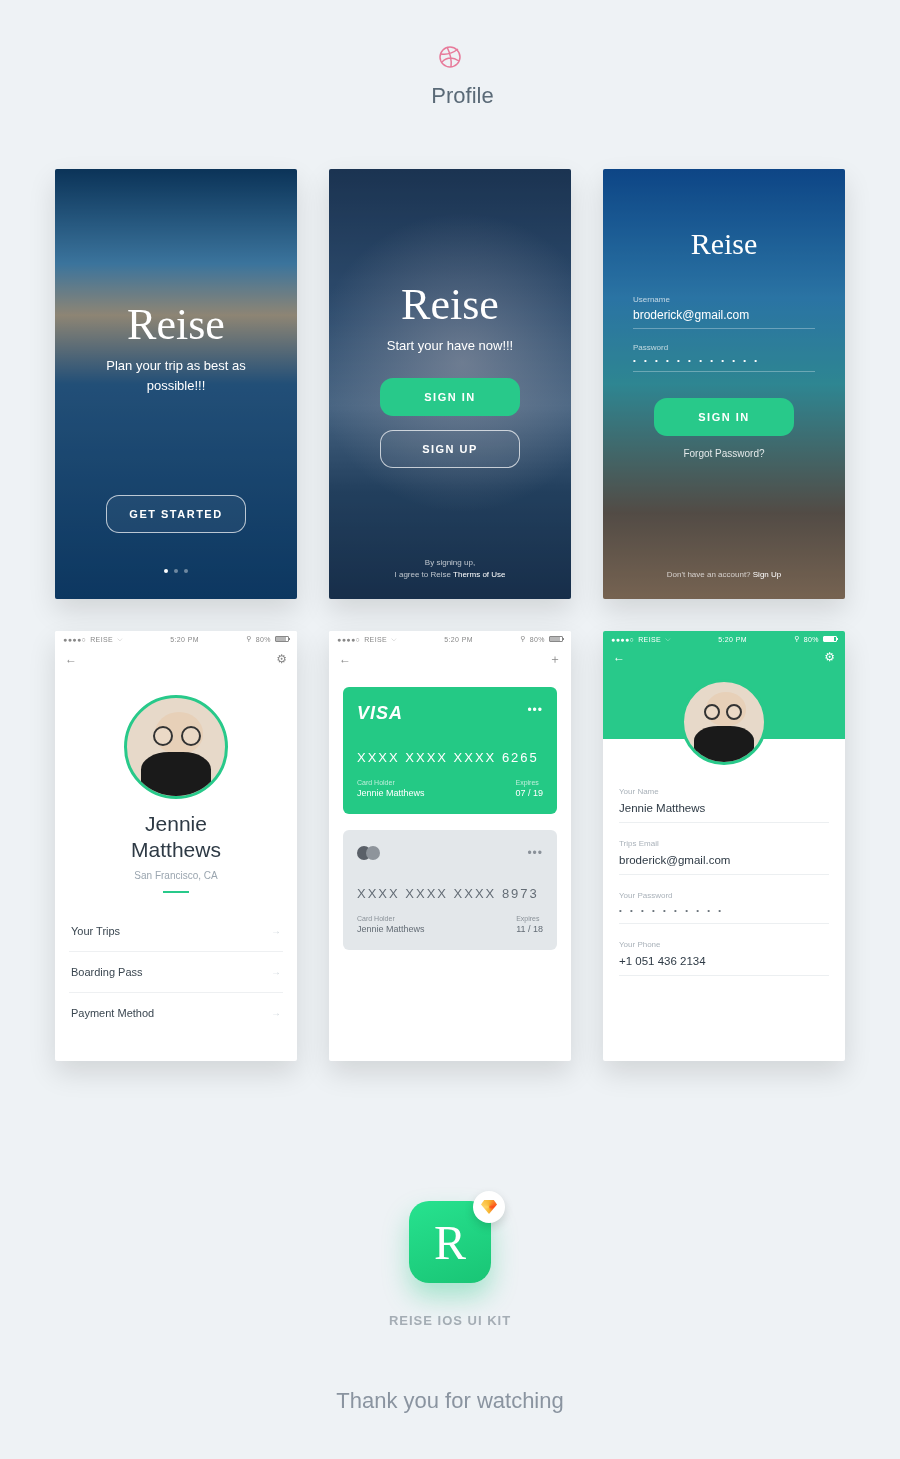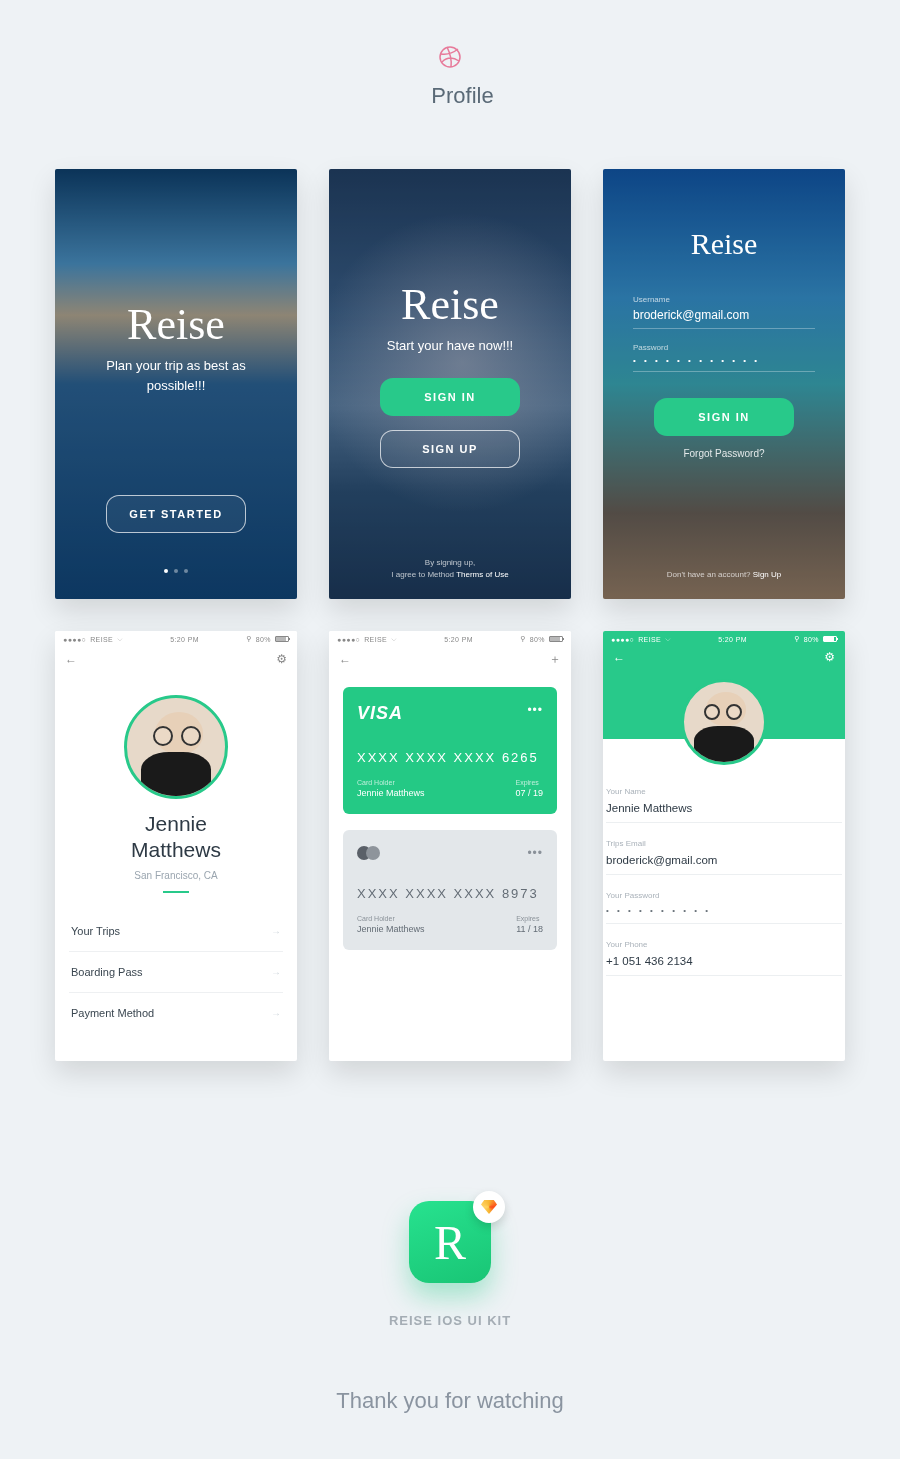--- a/index.html
+++ b/index.html
@@ -100,21 +100,21 @@
   .card-label { font-size:7px; opacity:0.7; }
   .card-val { font-size:9px; margin-top:2px; }
 
   
   .edit-header { background:#28c98a; height:92px; position:relative; }
   .avatar-small { width:86px; height:86px; border-radius:50%; border:3px solid #28c98a; background:#e7d9c9; position:absolute; left:50%; transform:translateX(-50%); top:32px; overflow:hidden; }
   .avatar-small .avatar-face{ top:10px; left:22px; width:40px; height:34px;}
   .avatar-small .avatar-glasses{ top:22px; left:20px; gap:6px;}
   .avatar-small .avatar-glasses span{ width:16px;height:16px;}
   .avatar-small .avatar-hands{ left:10px; right:10px; height:36px;}
-  .edit-body { padding:48px 3px 0; background:#fff; }
+  .edit-body { padding:48px 16px 0; background:#fff; }
   .edit-field { margin-bottom:16px; border-bottom:1px solid #eceff1; padding-bottom:8px;}
   .edit-label { font-size:8px; color:#aab2ba; }
   .edit-value { font-size:11.5px; color:#2e3a45; margin-top:6px; font-weight:500;}
   .edit-value.pw { letter-spacing:3px; font-size:8px; color:#6a737b; }
 
   
   .footer { text-align:center; padding:80px 0 120px; }
   .app-icon { width:82px; height:82px; border-radius:20px; background:linear-gradient(160deg,#27e28f,#19c575); display:inline-flex; align-items:center; justify-content:center; position:relative; box-shadow:0 14px 26px rgba(30,200,130,0.35); }
   .app-icon .r { font-family:"Brush Script MT",cursive; font-size:48px; color:#fff; }
   .sketch-badge { position:absolute; top:-10px; right:-14px; width:32px; height:32px; border-radius:50%; background:#fff; box-shadow:0 4px 10px rgba(0,0,0,0.15); display:flex; align-items:center; justify-content:center;}
@@ -161,21 +161,21 @@
     <div class="content">
       <div style="flex:0 0 110px"></div>
       <div class="logo">Reise</div>
       <div class="tagline">Start your have now!!!</div>
       <div style="height:22px"></div>
       <div class="btn btn-green">SIGN IN</div>
       <div style="height:14px"></div>
       <div class="btn btn-outline">SIGN UP</div>
       <div class="fineprint">
         <span>By signing up,</span><br>
-        <span>I agree to Method </span><span class="link">Therms of Use</span>
+        <span>I agree to Reise </span><span class="link">Therms of Use</span>
       </div>
     </div>
   </div>
 
   <div class="screen bg-beach">
     <div class="darken"></div>
     <div class="content" style="padding:0 30px;">
       <div style="flex:0 0 58px"></div>
       <div class="logo sm">Reise</div>
       <div style="height:20px"></div>

